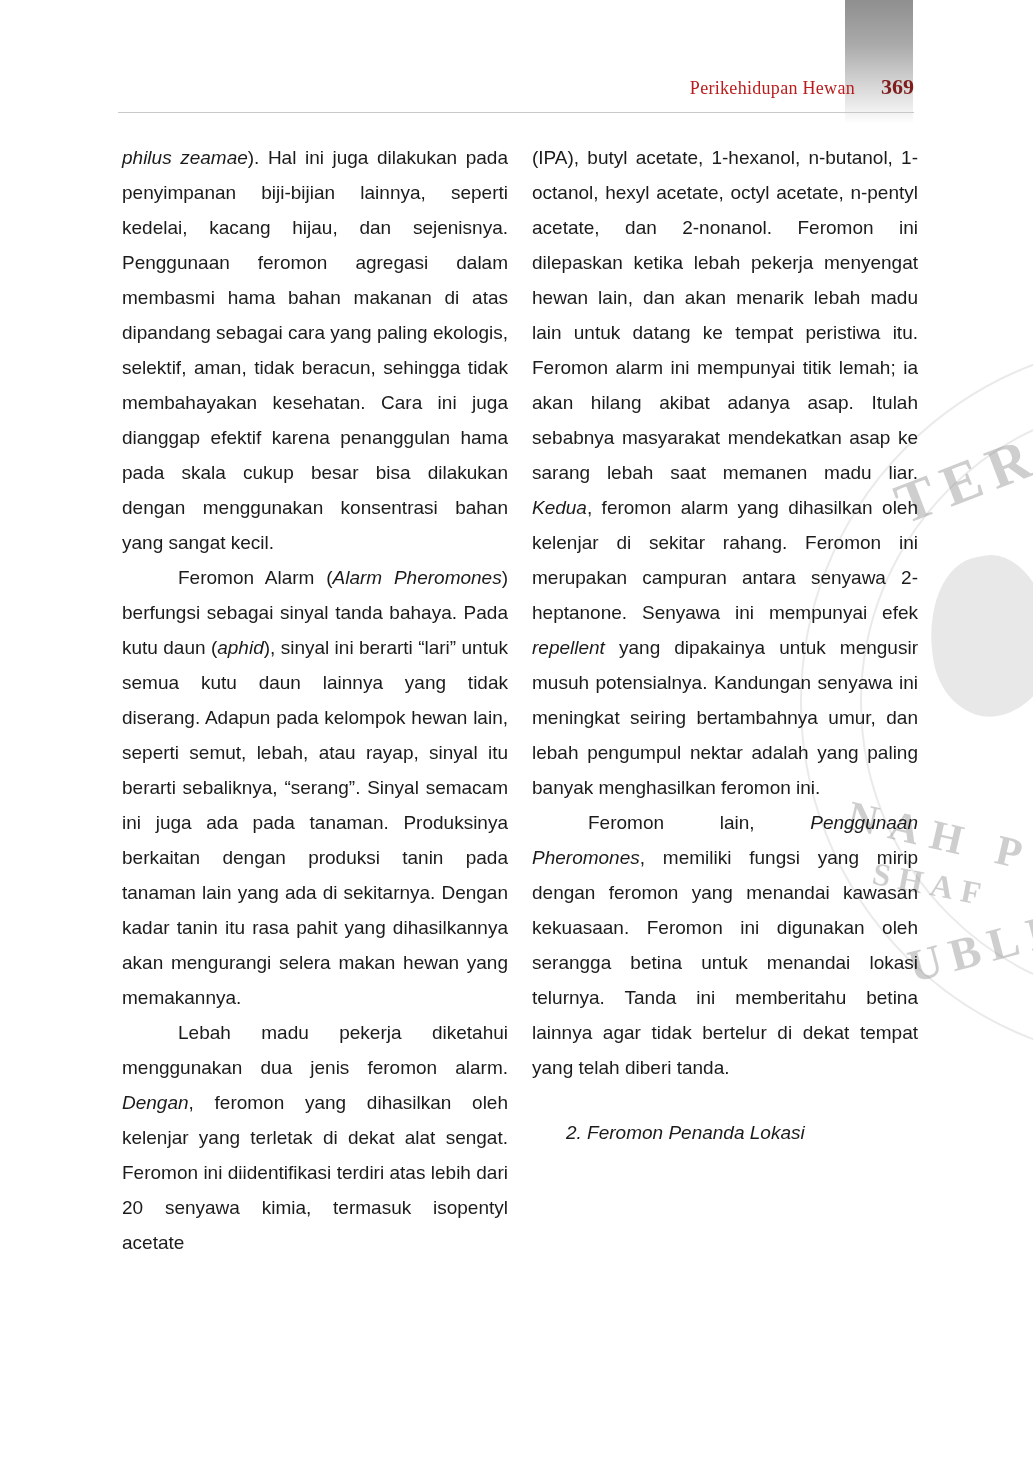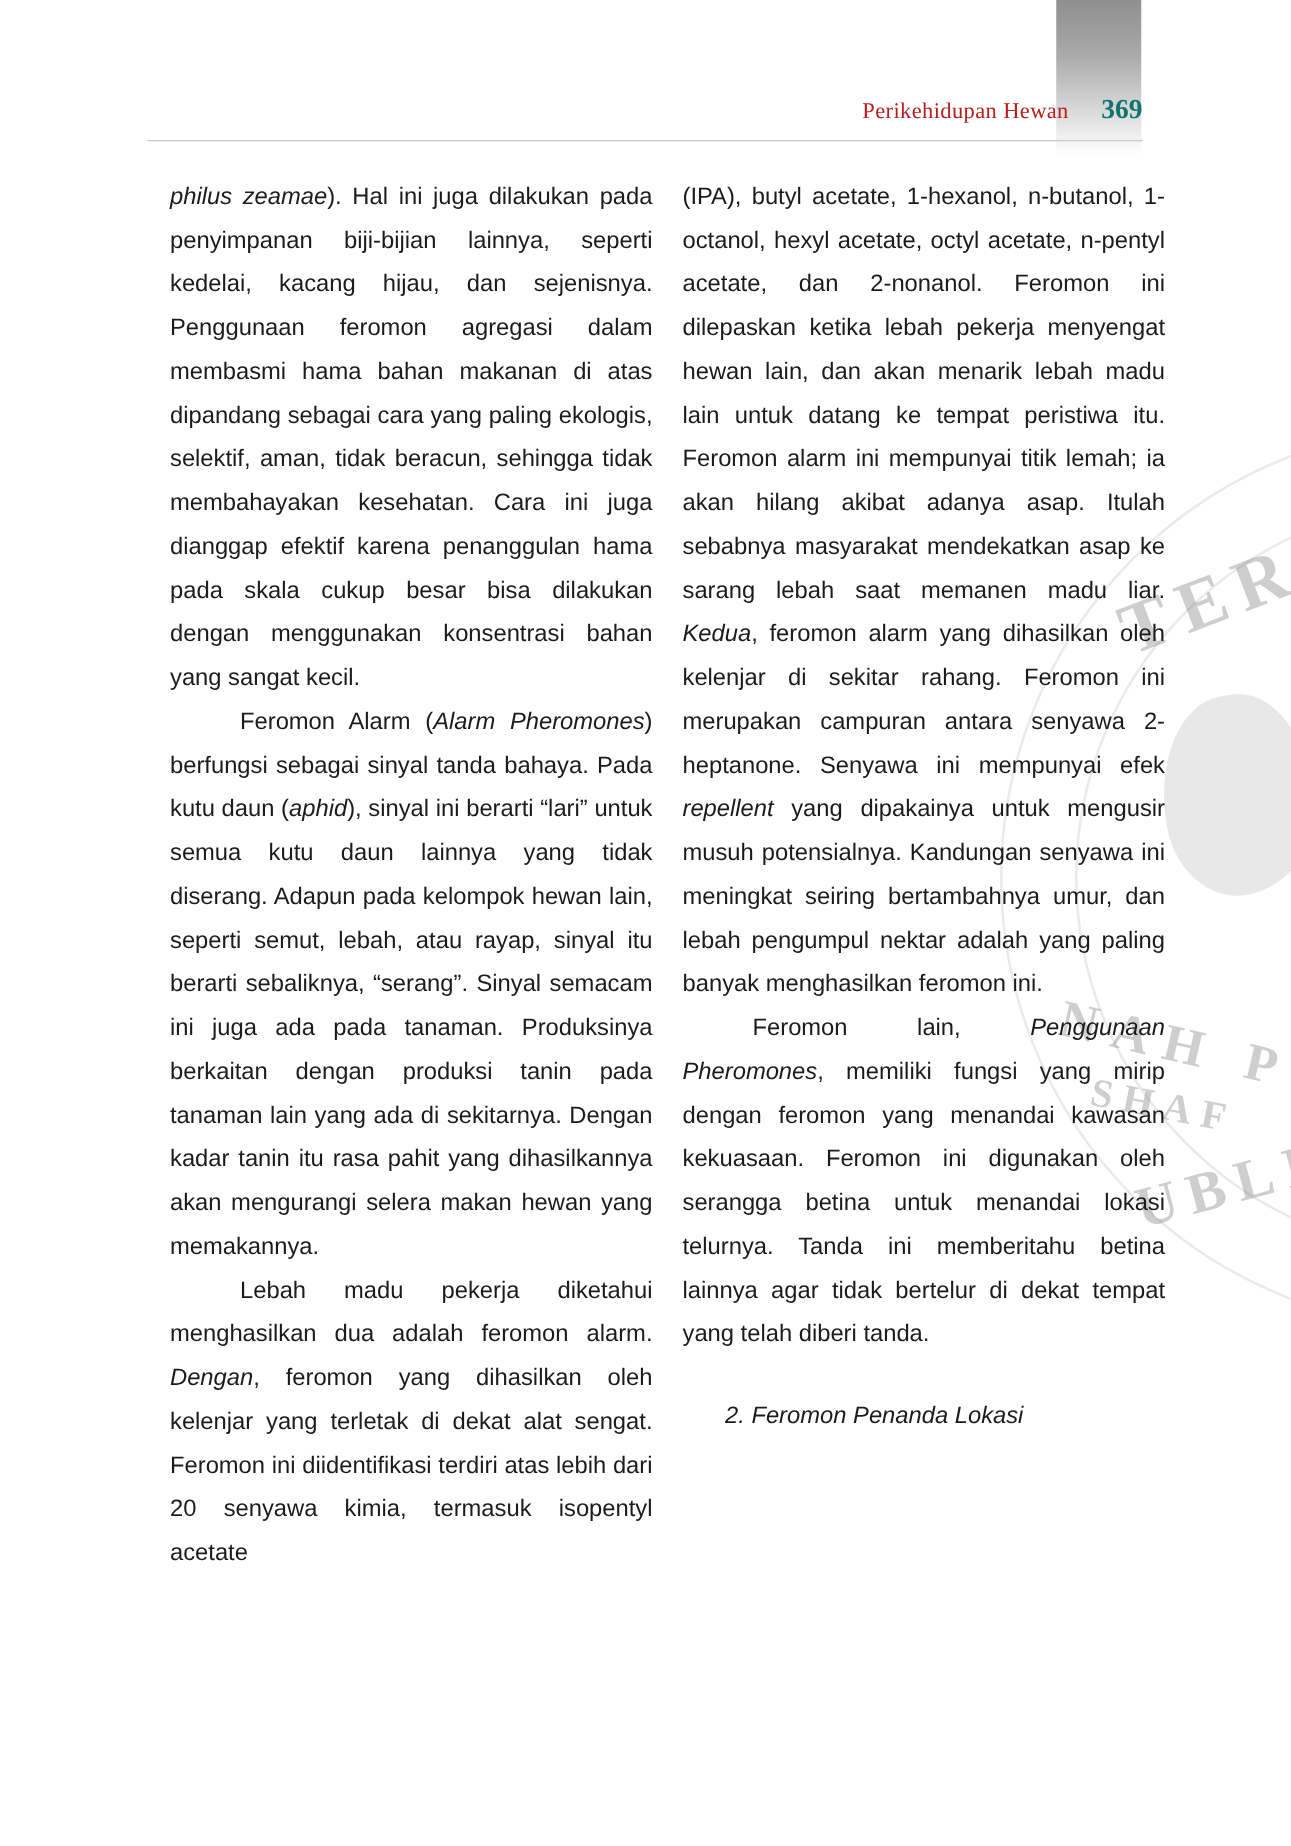--- a/index.html
+++ b/index.html
@@ -18,21 +18,21 @@
     background:linear-gradient(to bottom, #8f8f8f 0%, #a9a9a9 35%, rgba(255,255,255,0) 100%);
   }
 
   
   .header {
     position:absolute; top:74px; left:118px; width:796px;
     display:flex; justify-content:flex-end; align-items:baseline; gap:26px;
     font-family:"Liberation Serif", serif;
   }
   .running-title { font-size:18px; color:#b91c1c; letter-spacing:0.3px; }
-  .page-number { font-size:22px; font-weight:700; color:#0f766e; }
+  .page-number { font-size:22px; font-weight:700; color:#7f1d1d; }
   .header-rule {
     position:absolute; top:112px; left:118px; width:796px; height:1px;
     background:#c9c9c9;
   }
 
   
   .watermark { position:absolute; inset:0; pointer-events:none; }
   .wm-ring {
     position:absolute; border-radius:50%;
     border:2px solid rgba(150,150,150,0.20);
@@ -46,21 +46,21 @@
     transform:rotate(-10deg);
   }
   .wm-frag {
     position:absolute; white-space:nowrap;
     font-family:"Liberation Serif", serif; font-weight:700;
     color:rgba(125,125,125,0.38);
   }
 
   
   .columns {
-    position:absolute; top:140px; left:136px; width:796px;
+    position:absolute; top:140px; left:122px; width:796px;
     display:flex; gap:24px;
   }
   .column {
     width:386px;
     font-size:19px; line-height:35px;
     text-align:justify;
   }
   .para { margin:0; }
   .para.indent { text-indent:56px; }
   .para-heading {
@@ -93,21 +93,21 @@
   <div class="header">
     <span class="running-title">Perikehidupan Hewan</span>
     <span class="page-number">369</span>
   </div>
   <div class="header-rule"></div>
 
   <div class="columns">
     <div class="column">
         <p class="para"><i>philus zeamae</i><span>). Hal ini juga dilakukan pada penyimpanan biji-bijian lainnya, seperti kedelai, kacang hijau, dan sejenisnya. Penggunaan feromon agregasi dalam membasmi hama bahan makanan di atas dipandang sebagai cara yang paling ekologis, selektif, aman, tidak beracun, sehingga tidak membahayakan kesehatan. Cara ini juga dianggap efektif karena penanggulan hama pada skala cukup besar bisa dilakukan dengan menggunakan konsentrasi bahan yang sangat kecil.</span></p>
         <p class="para indent"><span>Feromon Alarm (</span><i>Alarm Pheromones</i><span>) berfungsi sebagai sinyal tanda bahaya. Pada kutu daun (</span><i>aphid</i><span>), sinyal ini berarti “lari” untuk semua kutu daun lainnya yang tidak diserang. Adapun pada kelompok hewan lain, seperti semut, lebah, atau rayap, sinyal itu berarti sebaliknya, “serang”. Sinyal semacam ini juga ada pada tanaman. Produksinya berkaitan dengan produksi tanin pada tanaman lain yang ada di sekitarnya. Dengan kadar tanin itu rasa pahit yang dihasilkannya akan mengurangi selera makan hewan yang memakannya.</span></p>
-        <p class="para indent"><span>Lebah madu pekerja diketahui menghasilkan dua adalah feromon alarm. </span><i>Dengan</i><span>, feromon yang dihasilkan oleh kelenjar yang terletak di dekat alat sengat. Feromon ini diidentifikasi terdiri atas lebih dari 20 senyawa kimia, termasuk isopentyl acetate</span></p>
+        <p class="para indent"><span>Lebah madu pekerja diketahui menggunakan dua jenis feromon alarm. </span><i>Dengan</i><span>, feromon yang dihasilkan oleh kelenjar yang terletak di dekat alat sengat. Feromon ini diidentifikasi terdiri atas lebih dari 20 senyawa kimia, termasuk isopentyl acetate</span></p>
       </div>
     <div class="column">
         <p class="para"><span>(IPA), butyl acetate, 1-hexanol, n-butanol, 1-octanol, hexyl acetate, octyl acetate, n-pentyl acetate, dan 2-nonanol. Feromon ini dilepaskan ketika lebah pekerja menyengat hewan lain, dan akan menarik lebah madu lain untuk datang ke tempat peristiwa itu. Feromon alarm ini mempunyai titik lemah; ia akan hilang akibat adanya asap. Itulah sebabnya masyarakat mendekatkan asap ke sarang lebah saat memanen madu liar. </span><i>Kedua</i><span>, feromon alarm yang dihasilkan oleh kelenjar di sekitar rahang. Feromon ini merupakan campuran antara senyawa 2-heptanone. Senyawa ini mempunyai efek </span><i>repellent</i><span> yang dipakainya untuk mengusir musuh potensialnya. Kandungan senyawa ini meningkat seiring bertambahnya umur, dan lebah pengumpul nektar adalah yang paling banyak menghasilkan feromon ini.</span></p>
         <p class="para indent"><span>Feromon lain, </span><i>Penggunaan Pheromones</i><span>, memiliki fungsi yang mirip dengan feromon yang menandai kawasan kekuasaan. Feromon ini digunakan oleh serangga betina untuk menandai lokasi telurnya. Tanda ini memberitahu betina lainnya agar tidak bertelur di dekat tempat yang telah diberi tanda.</span></p>
         <p class="para para-heading">
           <span class="line"><i>2. Feromon Penanda Lokasi</i></span>
         </p>
       </div>
   </div>
 

